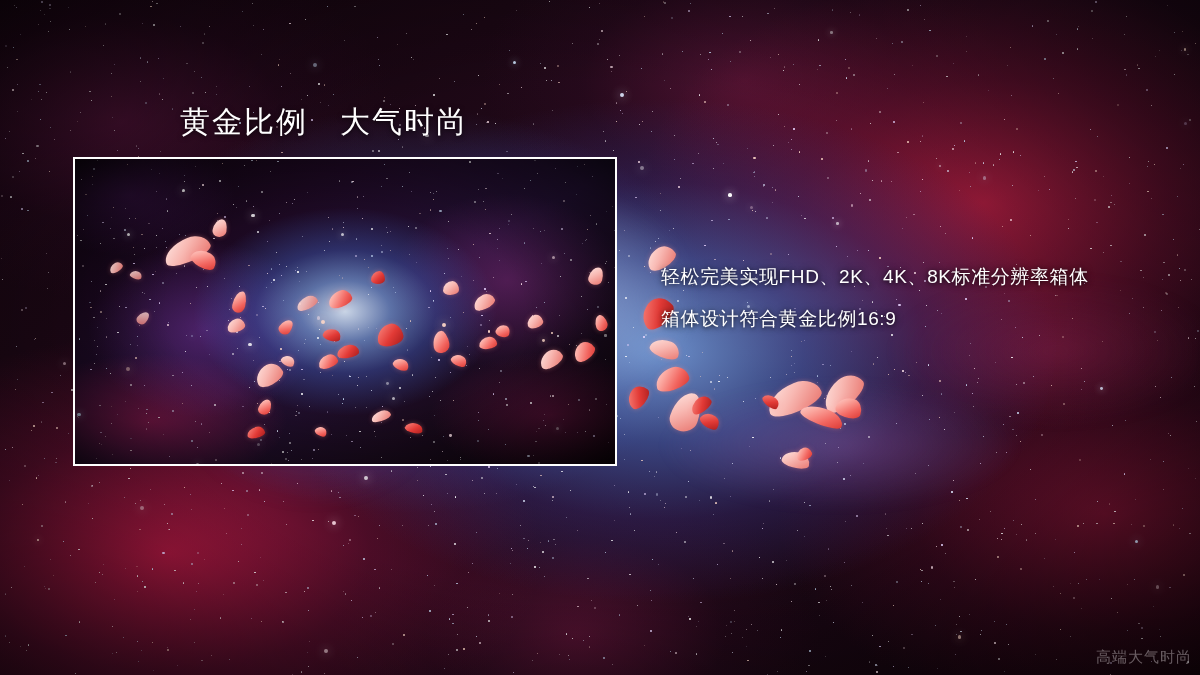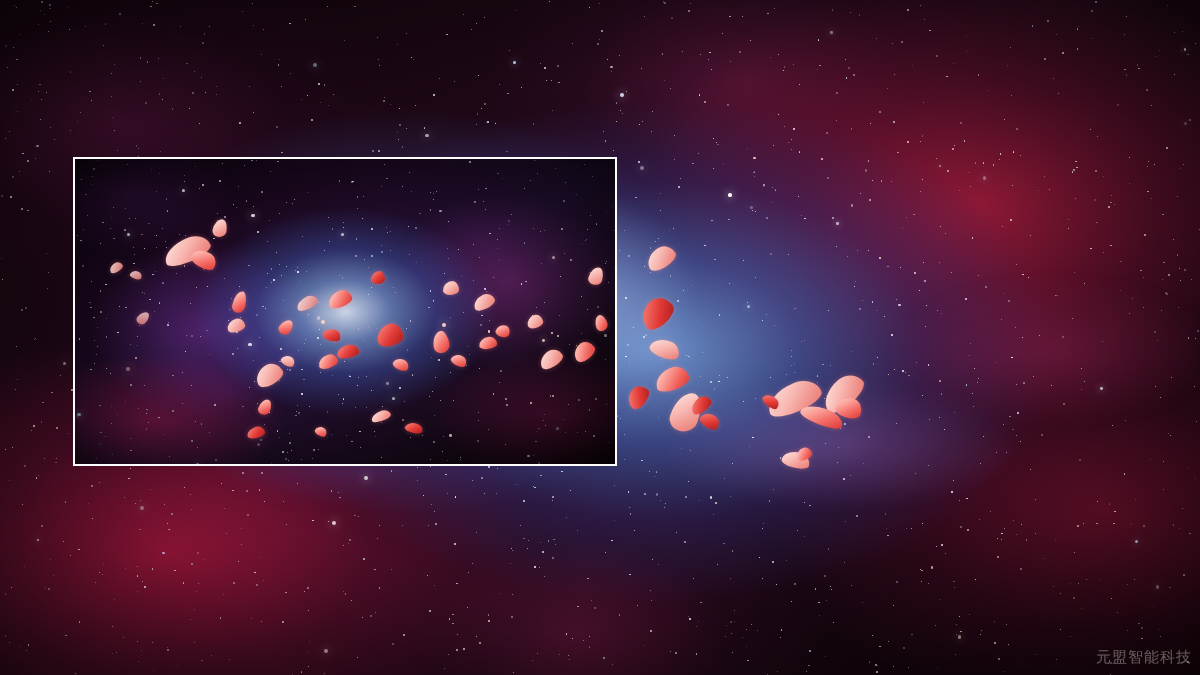--- a/index.html
+++ b/index.html
@@ -2197,19 +2197,22 @@
         <i class="petal" style="left:404px;top:178px;width:18px;height:12px;transform:rotate(-6deg);opacity:1"></i>
         <i class="petal" style="left:421px;top:166px;width:14px;height:12px;transform:rotate(20deg);opacity:1"></i>
         <i class="petal pale" style="left:452px;top:156px;width:16px;height:13px;transform:rotate(-15deg);opacity:1"></i>
         <i class="petal pale" style="left:464px;top:192px;width:24px;height:16px;transform:rotate(-30deg);opacity:1"></i>
         <i class="petal" style="left:498px;top:184px;width:22px;height:17px;transform:rotate(-35deg);opacity:1"></i>
         <i class="petal pale" style="left:514px;top:108px;width:14px;height:18px;transform:rotate(15deg);opacity:1"></i>
         <i class="petal" style="left:520px;top:156px;width:12px;height:16px;transform:rotate(-20deg);opacity:1"></i>
       </div>
   </div>
 
+  <div id="slide-title">黄金比例　大气时尚</div>
 
   <div id="body-copy">
+    <div class="line">轻松完美实现FHD、2K、4K、8K标准分辨率箱体</div>
+    <div class="line">箱体设计符合黄金比例16:9</div>
   </div>
 
-  <div id="watermark">元盟智能科技</div>
+  <div id="watermark">高端大气时尚</div>
 
 </div>
 
 </body></html>

